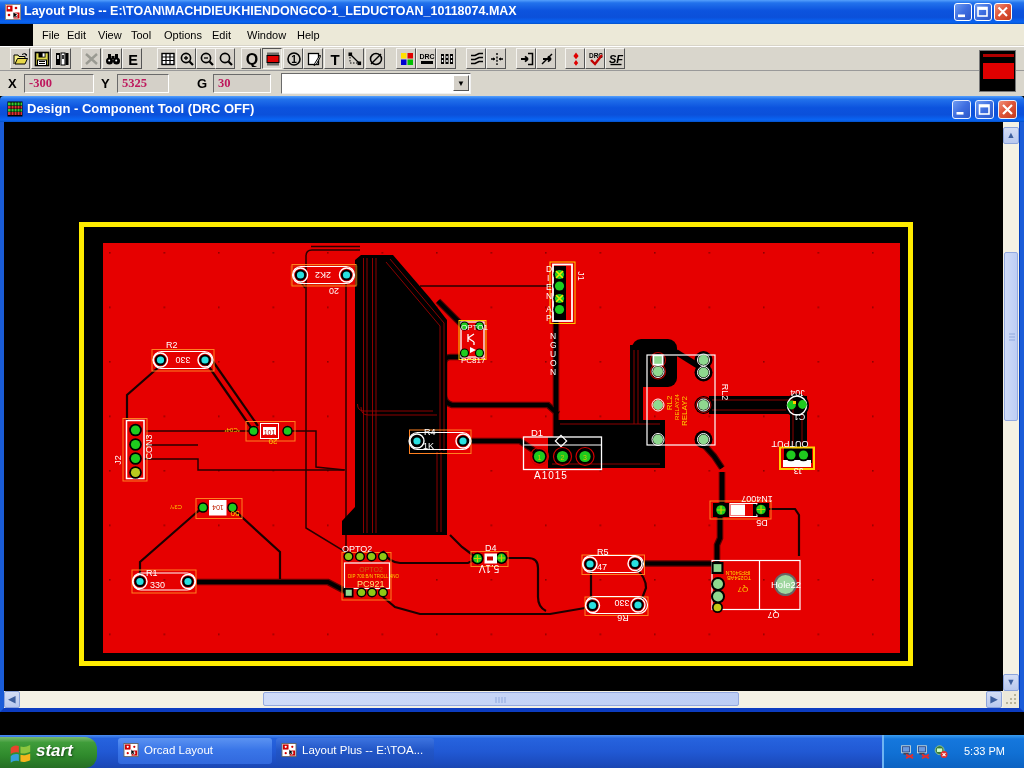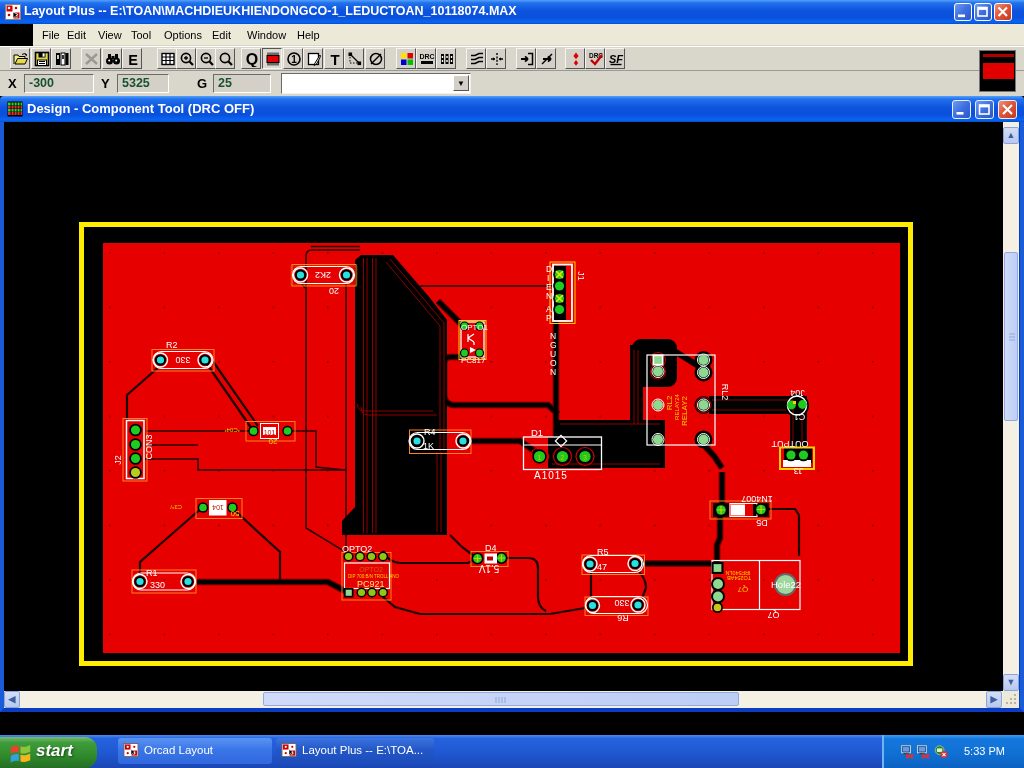--- a/index.html
+++ b/index.html
@@ -22,21 +22,21 @@
 
 #toolbar { left:0; top:46px; width:1024px; height:24px; background:#d9d6cc; border-top:1px solid #fff; }
 .tbtn { position:absolute; top:1px; width:20px; height:21px; background:#d4d0c8;
   border-top:1px solid #f5f4f0; border-left:1px solid #f5f4f0; border-right:1px solid #555; border-bottom:1px solid #555; }
 .tbtn.pressed { border-top:1px solid #555; border-left:1px solid #555; border-right:1px solid #f5f4f0; border-bottom:1px solid #f5f4f0; background:#dcd9d1; }
 .tbtn svg { position:absolute; left:2px; top:2px; }
 
 
 #coordbar { left:0; top:70px; width:1024px; height:26px; background:#d9d6cc; border-top:1px solid #999; }
 .clabel { position:absolute; top:5px; font-size:13px; font-weight:bold; color:#000; }
-.cfield { position:absolute; top:3px; height:19px; background:#d4d0c8; border-top:1.5px solid #6a6a6a; border-left:1.5px solid #6a6a6a; border-bottom:1.5px solid #fff; border-right:1.5px solid #fff; font-size:12.5px; font-weight:bold; color:#14532d; padding:1px 0 0 4px; }
+.cfield { position:absolute; top:3px; height:19px; background:#d4d0c8; border-top:1.5px solid #6a6a6a; border-left:1.5px solid #6a6a6a; border-bottom:1.5px solid #fff; border-right:1.5px solid #fff; font-size:12.5px; font-weight:bold; color:#be185d; padding:1px 0 0 4px;font-family:Liberation Serif, serif; }
 #combo { position:absolute; left:281px; top:2px; width:190px; height:21px; background:#fff; border-top:1.5px solid #6a6a6a; border-left:1.5px solid #6a6a6a; border-bottom:1.5px solid #f0f0f0; border-right:1.5px solid #f0f0f0; }
 #combo .drop { position:absolute; right:1px; top:1px; width:16px; height:16px; background:#d4d0c8; border-top:1px solid #fff; border-left:1px solid #fff; border-right:1px solid #555; border-bottom:1px solid #555; font-size:8px; text-align:center; line-height:15px; color:#000; }
 #swatch { position:absolute; left:979px; top:50px; width:37px; height:42px; background:#000; border:1px solid #777; }
 #swatch .band { position:absolute; left:3px; top:12px; width:31px; height:16px; background:#e00000; }
 #swatch .line { position:absolute; left:3px; top:3px; width:31px; height:3px; background:#b00000; }
 
 
 #innerwin { left:0; top:96px; width:1024px; height:616px; }
 #innertitle { position:absolute; left:0; top:0; width:1024px; height:26px; border-radius:4px 4px 0 0;
   background:linear-gradient(180deg,#55a0fc 0%,#2272ec 12%,#0c53de 45%,#0b50da 72%,#0965f4 92%,#0350c8 100%); }
@@ -304,21 +304,21 @@
         </svg>
       </div>
   </div>
 
   <div id="coordbar" class="abs">
     <span class="clabel" style="left:8px">X</span>
     <div class="cfield" style="left:24px;width:70px">-300</div>
     <span class="clabel" style="left:101px">Y</span>
     <div class="cfield" style="left:117px;width:52px">5325</div>
     <span class="clabel" style="left:197px">G</span>
-    <div class="cfield" style="left:213px;width:58px">25</div>
+    <div class="cfield" style="left:213px;width:58px">30</div>
     <div id="combo">
         <div class="drop">▼</div>
       </div>
   </div>
   <div id="swatch">
       <div class="line"></div>
       <div class="band"></div>
     </div>
 
   <div id="innerwin" class="abs">

